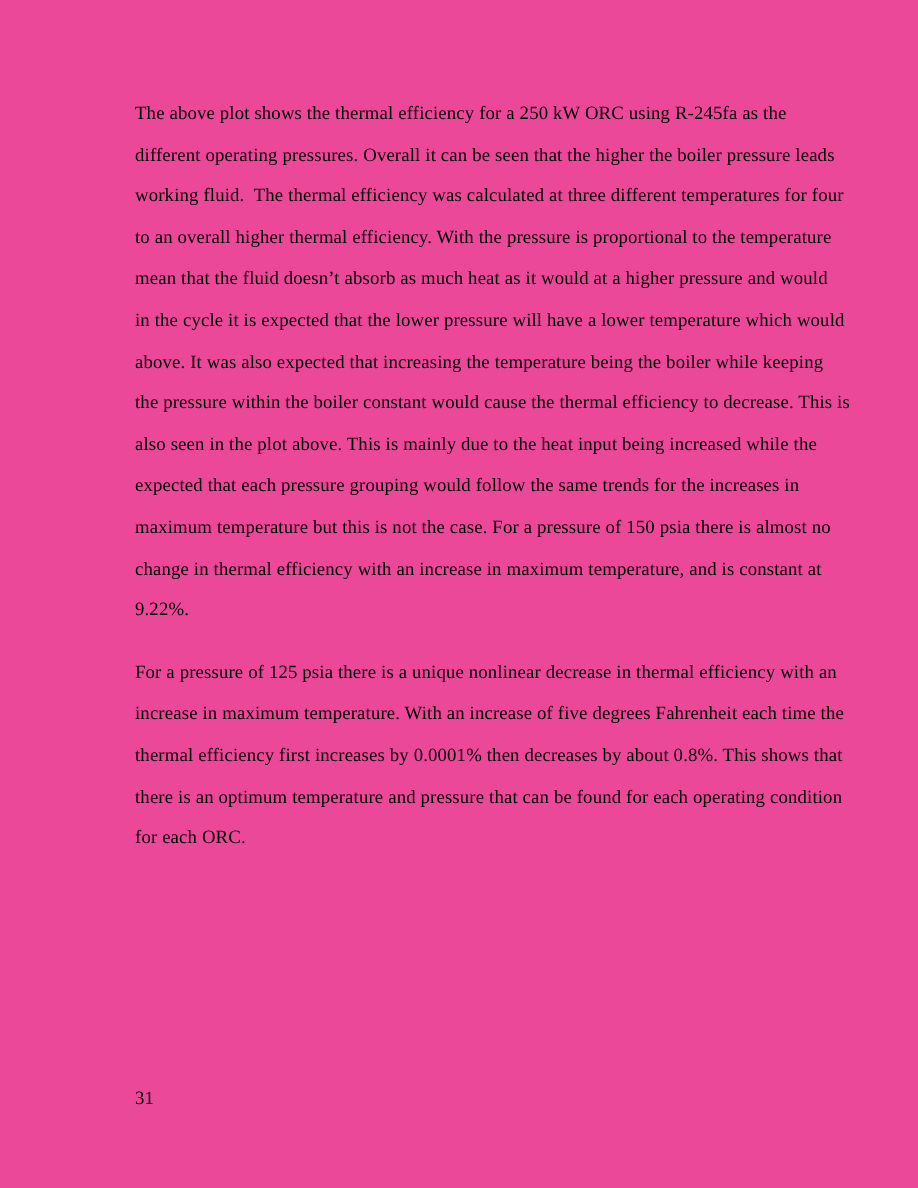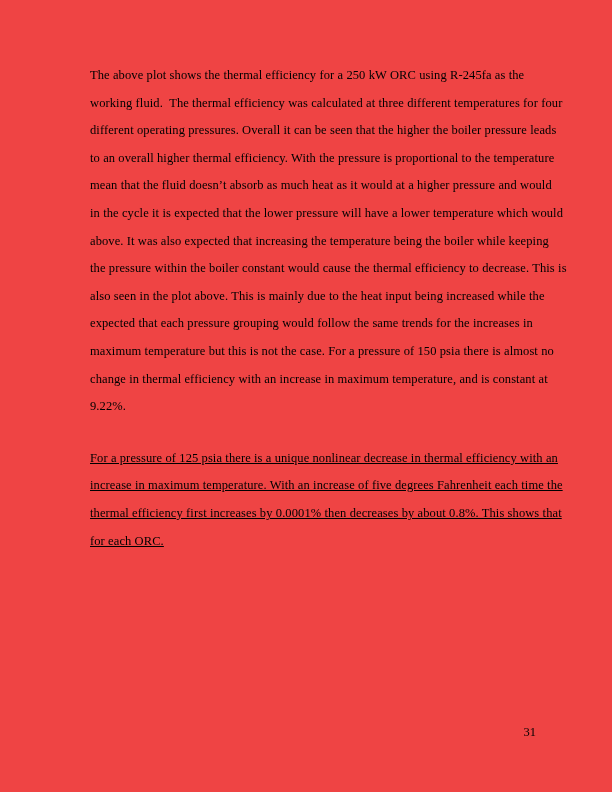--- a/index.html
+++ b/index.html
@@ -10,71 +10,70 @@
   body {
     width: 612px;
     height: 792px;
     font-family: "Liberation Serif", "DejaVu Serif", serif;
     color: #000000;
   }
   .page {
     position: relative;
     width: 612px;
     height: 792px;
-    background: #ef4444;
+    background: #ec4899;
     overflow: hidden;
   }
   .body-text {
     position: absolute;
     left: 90px;
     top: 62px;
     width: 462px;
     font-size: 12.5px;
   }
   .para .line {
     height: 27.6px;
     line-height: 27.6px;
     white-space: pre;
     letter-spacing: 0.1px;
   }
   .para-spaced {
-    margin-top: 24px;
-    text-decoration: underline;
+    margin-top: 14px;
   }
   .page-number {
     position: absolute;
     left: 90px;
     top: 724px;
     width: 446px;
-    text-align: right;
     font-size: 12.5px;
     line-height: 16px;
   }
 </style>
 </head>
 <body>
 
 <div class="page">
   <div class="body-text">
     <div class="para">
         <div class="line">The above plot shows the thermal efficiency for a 250 kW ORC using R-245fa as the</div>
+        <div class="line">different operating pressures. Overall it can be seen that the higher the boiler pressure leads</div>
         <div class="line">working fluid.  The thermal efficiency was calculated at three different temperatures for four</div>
-        <div class="line">different operating pressures. Overall it can be seen that the higher the boiler pressure leads</div>
         <div class="line">to an overall higher thermal efficiency. With the pressure is proportional to the temperature</div>
         <div class="line">mean that the fluid doesn’t absorb as much heat as it would at a higher pressure and would</div>
         <div class="line">in the cycle it is expected that the lower pressure will have a lower temperature which would</div>
         <div class="line">above. It was also expected that increasing the temperature being the boiler while keeping</div>
         <div class="line">the pressure within the boiler constant would cause the thermal efficiency to decrease. This is</div>
         <div class="line">also seen in the plot above. This is mainly due to the heat input being increased while the</div>
         <div class="line">expected that each pressure grouping would follow the same trends for the increases in</div>
         <div class="line">maximum temperature but this is not the case. For a pressure of 150 psia there is almost no</div>
         <div class="line">change in thermal efficiency with an increase in maximum temperature, and is constant at</div>
         <div class="line">9.22%.</div>
       </div>
     <div class="para para-spaced">
         <div class="line">For a pressure of 125 psia there is a unique nonlinear decrease in thermal efficiency with an</div>
         <div class="line">increase in maximum temperature. With an increase of five degrees Fahrenheit each time the</div>
         <div class="line">thermal efficiency first increases by 0.0001% then decreases by about 0.8%. This shows that</div>
+        <div class="line">there is an optimum temperature and pressure that can be found for each operating condition</div>
         <div class="line">for each ORC.</div>
       </div>
   </div>
   <div class="page-number">31</div>
 </div>
 
 </body></html>

